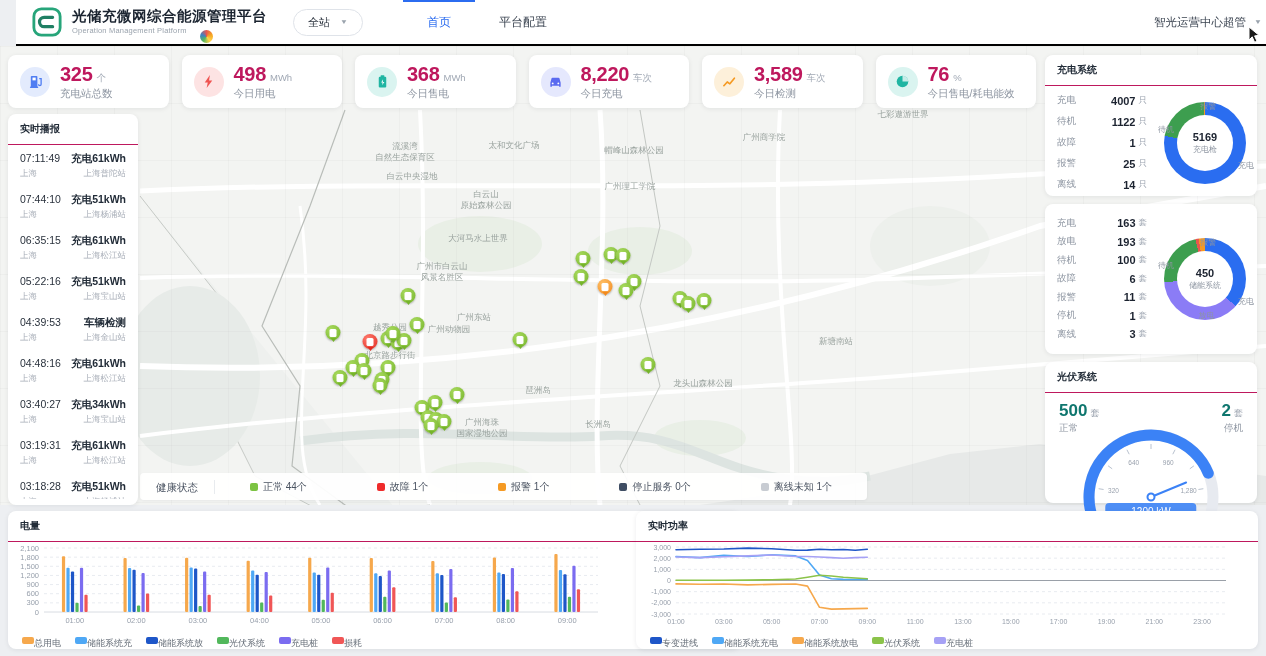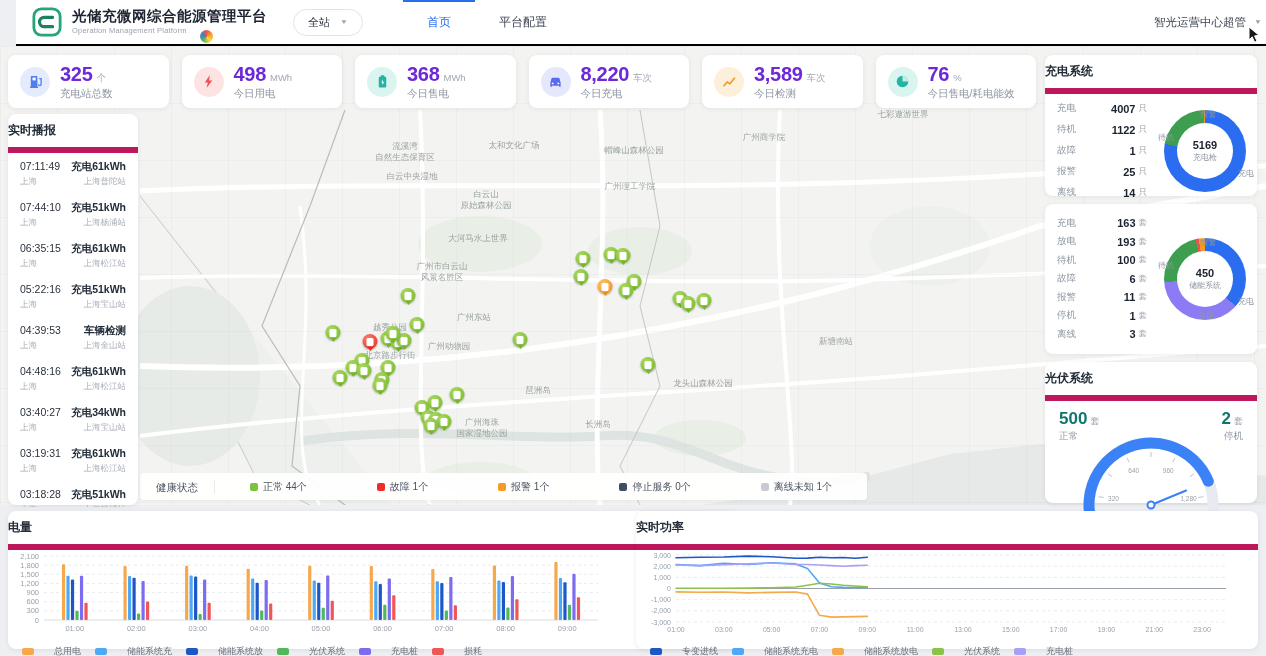--- a/index.html
+++ b/index.html
@@ -44,29 +44,29 @@
   .pin.normal { background:radial-gradient(circle at 35% 30%, #a8da5e, #76b42c); }
   .pin.normal::after { border-top-color:#76b42c; }
   .pin.alarm { background:radial-gradient(circle at 35% 30%, #ffc067, #f28a1e); }
   .pin.alarm::after { border-top-color:#f28a1e; }
   .pin.fault { background:radial-gradient(circle at 35% 30%, #ff7a6e, #e02b20); }
   .pin.fault::after { border-top-color:#e02b20; }
   .pin-glyph { width:7px; height:8px; background:#fff; border-radius:1.5px; }
 
   
   .card { position:absolute; background:#fff; border-radius:8px; box-shadow:0 1px 5px rgba(16,24,40,.08); z-index:10; }
-  .card-title { padding:8px 0; font-size:12px; font-weight:bold; color:#222c38; border-bottom:6px solid #be185d; }
+  .card-title { padding:8px 12px; font-size:10px; font-weight:bold; color:#222c38; border-bottom:1px solid #be185d; }
 
   
   .kpi-row { position:absolute; top:55px; left:8px; width:1028px; display:flex; gap:13px; z-index:10; }
   .kpi-card { flex:1; height:53px; background:#fff; border-radius:8px; box-shadow:0 1px 5px rgba(16,24,40,.08);
       display:flex; align-items:center; padding:0 12px; gap:10px; }
   .kpi-icon { width:30px; height:30px; border-radius:50%; display:flex; align-items:center; justify-content:center; flex:0 0 auto; }
   .kpi-value-row { display:flex; align-items:baseline; gap:4px; }
-  .kpi-value { font-size:20px; font-weight:bold; color:#6d28d9; letter-spacing:-.3px; }
+  .kpi-value { font-size:20px; font-weight:bold; color:#be185d; letter-spacing:-.3px; }
   .kpi-unit { font-size:9.5px; color:#a0a8b4; }
   .kpi-label { font-size:10.5px; color:#8d95a1; margin-top:1px; white-space:nowrap; }
 
   
   .broadcast { left:8px; top:114px; width:130px; height:391px; }
   .bc-list { padding:0 12px; overflow:hidden; height:354px; }
   .bc-item { padding:6.5px 0; }
   .bc-line1 { display:flex; justify-content:space-between; align-items:baseline; }
   .bc-time { font-size:10.5px; color:#2a323d; }
   .bc-event { font-size:10.5px; font-weight:bold; color:#222c38; white-space:nowrap; }
@@ -115,21 +115,21 @@
   .pv-right { text-align:right; }
   .gauge-wrap { position:relative; width:100%; display:flex; justify-content:center; margin-top:-24px; }
   .gauge-pill { position:absolute; left:50%; transform:translateX(-50%); top:92px; background:#4e8ef5;
       color:#fff; font-size:10px; border-radius:4px; padding:3px 26px; white-space:nowrap; }
 
   
   .chart-card-left  { left:8px;   top:511px; width:732px; height:138px; }
   .chart-card-right { left:636px; top:511px; width:622px; height:138px; }
   .chart-body { position:relative; }
   .legend-row { display:flex; gap:14px; padding:1px 0 0 14px; align-items:center; }
-  .legend-item { display:flex; align-items:center; gap:20px; font-size:9px; color:#666e78; cursor:pointer; }
+  .legend-item { display:flex; align-items:flex-start; gap:0; font-size:9px; color:#666e78; cursor:pointer; }
   .legend-swatch { width:12px; height:7px; border-radius:2px; }
 
   
   .cursor { position:absolute; left:1248px; top:26px; z-index:60; }
 </style>
 </head>
 <body>
 
 <div class="app">
 
@@ -164,21 +164,21 @@
 原始森林公园</span>
         <span class="map-label" style="left: 478px; top: 192px;">大河马水上世界</span>
         <span class="map-label" style="left: 634px; top: 104px;">帽峰山森林公园</span>
         <span class="map-label" style="left: 764px; top: 91px;">广州商学院</span>
         <span class="map-label" style="left: 630px; top: 140px;">广州理工学院</span>
         <span class="map-label" style="left: 903px; top: 68px;">七彩遨游世界</span>
         <span class="map-label" style="left: 442px; top: 226px;">广州市白云山
 风景名胜区</span>
         <span class="map-label" style="left: 474px; top: 271px;">广州东站</span>
         <span class="map-label" style="left: 390px; top: 281px;">越秀公园</span>
-        <span class="map-label" style="left: 449px; top: 300px;">广州动物园</span>
+        <span class="map-label" style="left: 449px; top: 283px;">广州动物园</span>
         <span class="map-label" style="left: 390px; top: 309px;">北京路步行街</span>
         <span class="map-label" style="left: 538px; top: 344px;">琶洲岛</span>
         <span class="map-label" style="left: 598px; top: 378px;">长洲岛</span>
         <span class="map-label" style="left: 482px; top: 382px;">广州海珠
 国家湿地公园</span>
         <span class="map-label" style="left: 836px; top: 295px;">新塘南站</span>
         <span class="map-label" style="left: 703px; top: 337px;">龙头山森林公园</span>
       </div>
     <div id="map-markers">
         <div class="pin normal" style="left: 583px; top: 220px;">

